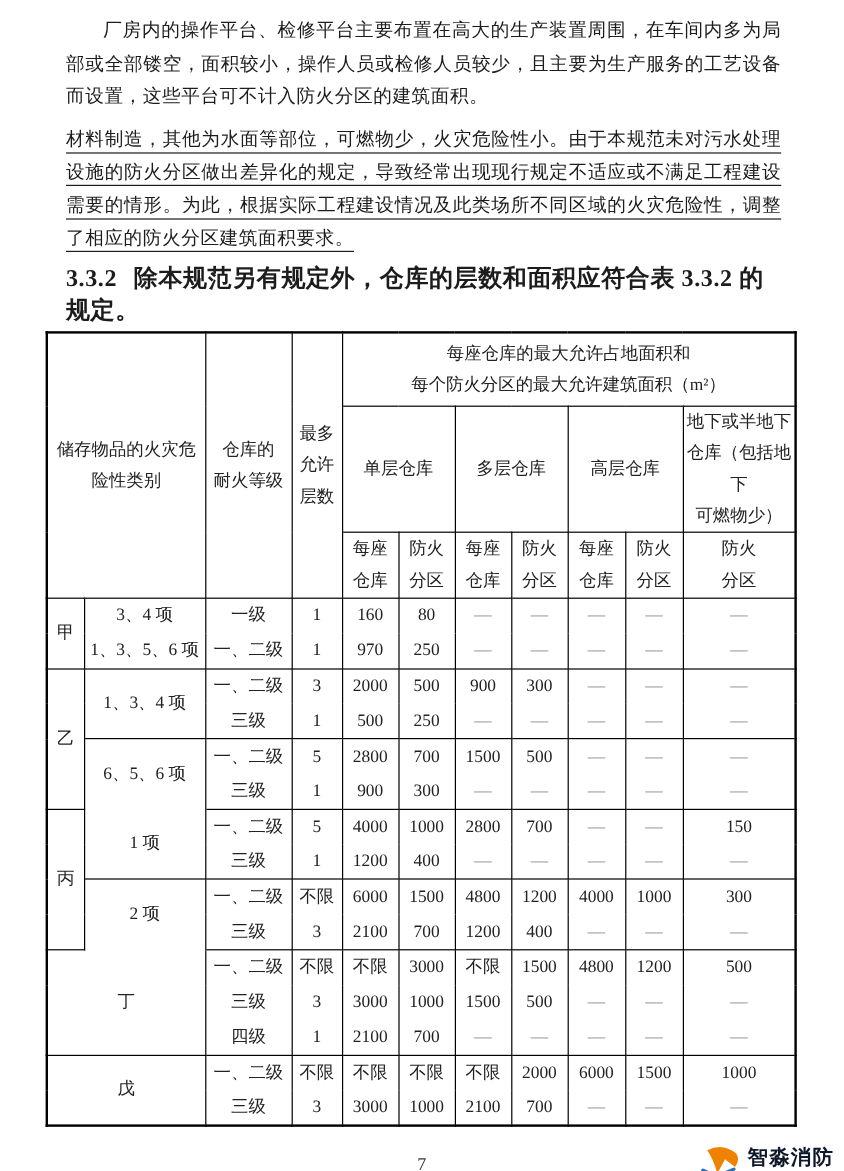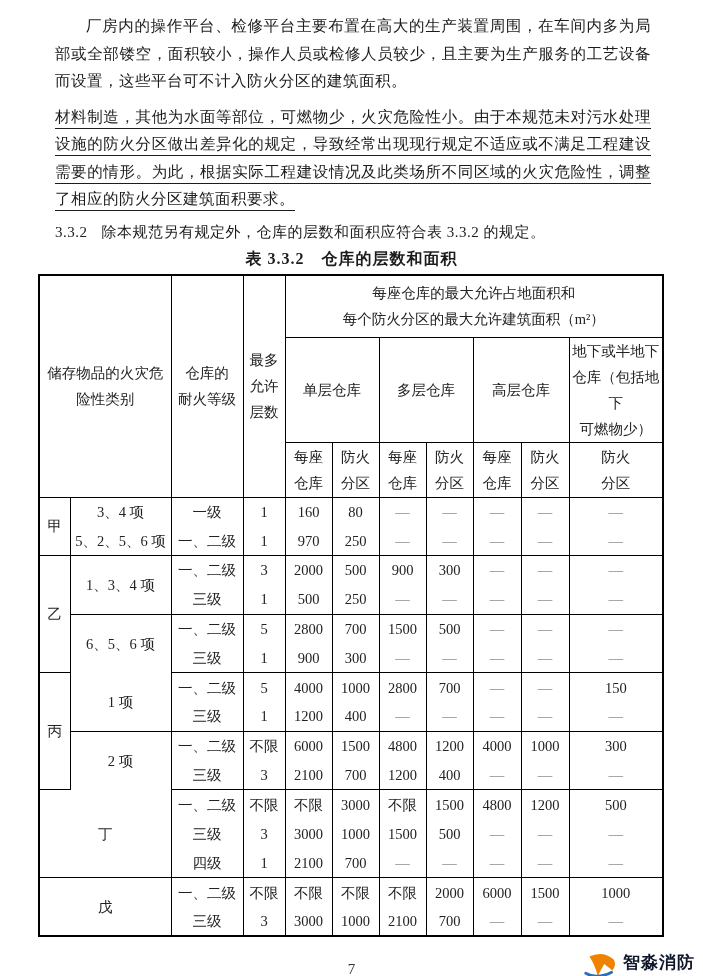--- a/index.html
+++ b/index.html
@@ -30,23 +30,23 @@
     display:block;
     white-space:pre-line;
     text-align:justify;
     text-align-last:justify;
   }
   .jlines.indent{text-indent:2em;}
   .lastline{display:block;text-align:left;}
   
   .clause{
     margin:6px 52px 0 55px;
-    font-size:15px;
+    font-size:20px;
     line-height:27.5px;
-    font-weight:normal;
+    font-weight:bold;
     letter-spacing:0.5px;
   }
   .clause .num{margin-right:14px;}
   
   .caption{
     text-align:center;
     font-size:16px;
     font-weight:bold;
     line-height:26px;
     letter-spacing:1px;
@@ -130,21 +130,20 @@
     <span class="jlines">材料制造，其他为水面等部位，可燃物少，火灾危险性小。由于本规范未对污水处理
 设施的防火分区做出差异化的规定，导致经常出现现行规定不适应或不满足工程建设
 需要的情形。为此，根据实际工程建设情况及此类场所不同区域的火灾危险性，调整</span>
     <span class="lastline">了相应的防火分区建筑面积要求。</span>
   </div>
 
   <div class="clause">
     <span class="num">3.3.2</span><span>除本规范另有规定外，仓库的层数和面积应符合表 3.3.2 的规定。</span>
   </div>
 
-  <div class="caption">表 3.3.2　仓库的层数和面积</div>
 
   <table class="gbtab">
       <colgroup>
         <col style="width: 31px;">
         <col style="width: 101px;">
         <col style="width: 72px;">
         <col style="width: 42px;">
         <col style="width: 47px;">
         <col style="width: 47px;">
         <col style="width: 47px;">
@@ -198,21 +197,21 @@
           <td>1</td>
           <td>160</td>
           <td>80</td>
           <td class="dash">—</td>
           <td class="dash">—</td>
           <td class="dash">—</td>
           <td class="dash">—</td>
           <td class="dash">—</td>
         </tr>
         <tr class="sep">
-          <td>5、2、5、6 项</td>
+          <td>1、3、5、6 项</td>
           <td>一、二级</td>
           <td>1</td>
           <td>970</td>
           <td>250</td>
           <td class="dash">—</td>
           <td class="dash">—</td>
           <td class="dash">—</td>
           <td class="dash">—</td>
           <td class="dash">—</td>
         </tr>

